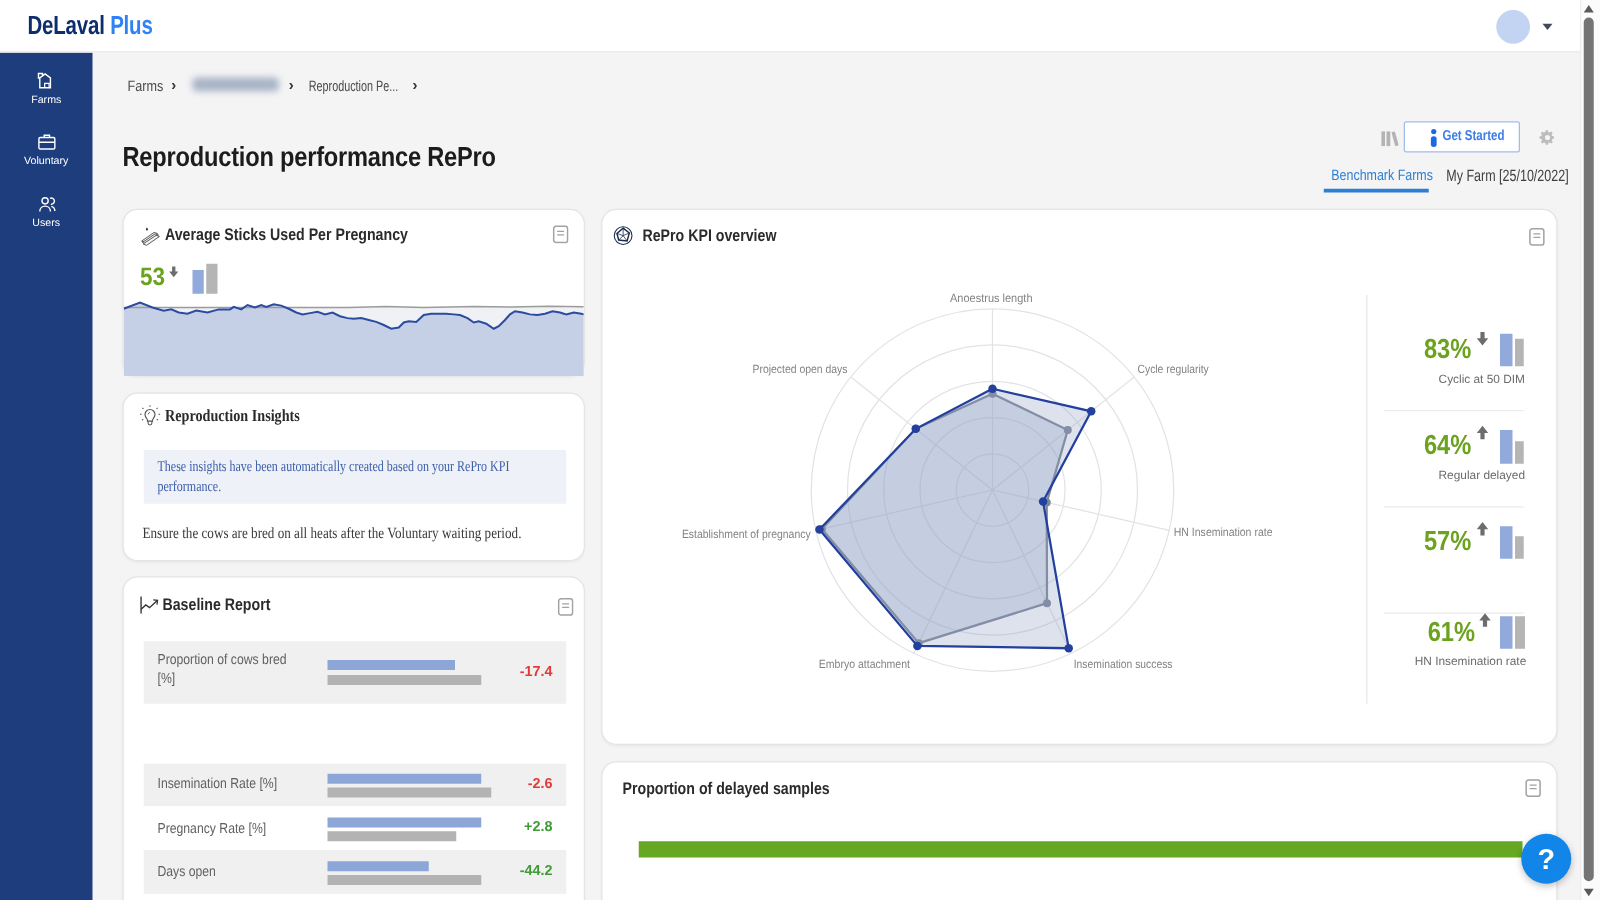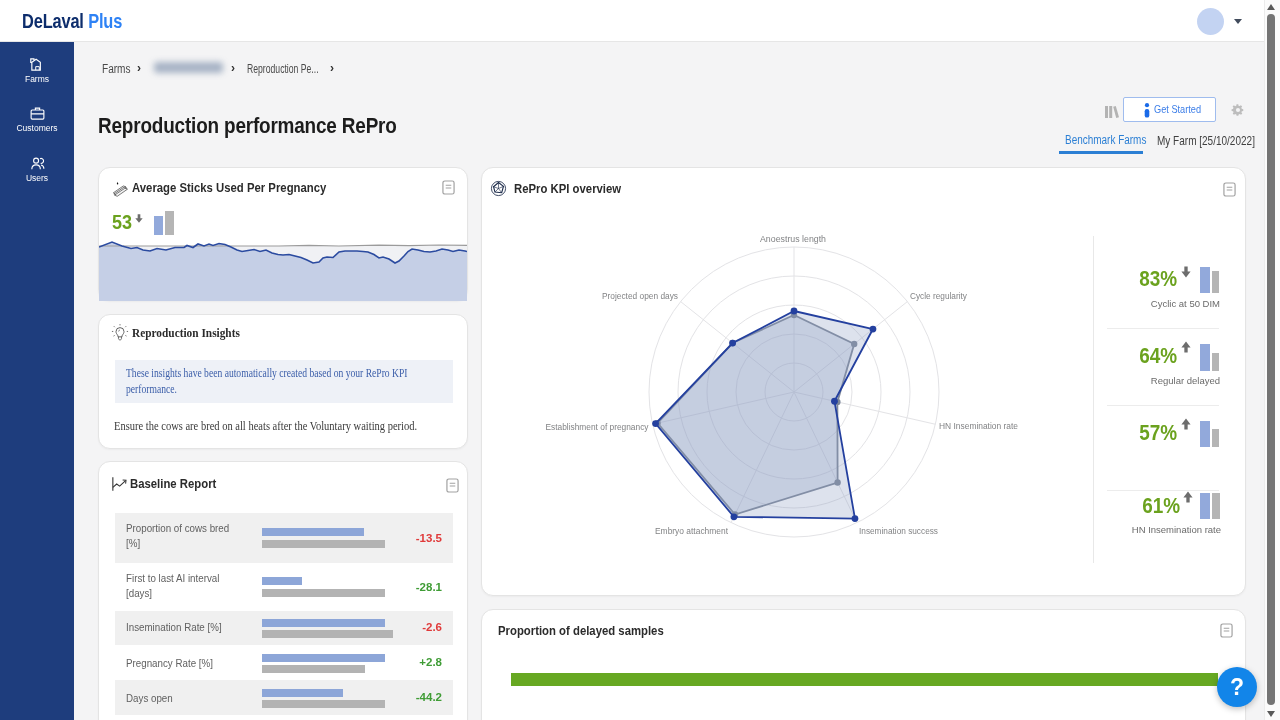--- a/index.html
+++ b/index.html
@@ -74,21 +74,21 @@
           <path d="M4 20 V9 L10 4.5 16 9 V20 Z M4 9 H2.5 V4 H7 V6.8"></path>
           <path d="M9.5 20 v-5 h5 v5" stroke-width="1.4"></path>
         </svg>
       <div class="lbl">Farms</div>
     </div>
     <div class="navitem abs" style="top:63px;">
       <svg width="17" height="17" viewBox="0 0 24 24" fill="none" stroke="#fff" stroke-width="1.6">
           <rect x="3" y="7" width="18" height="13" rx="1.5"></rect>
           <path d="M9 7 V4.5 h6 V7 M3 12.5 h18"></path>
         </svg>
-      <div class="lbl">Customers</div>
+      <div class="lbl">Voluntary</div>
     </div>
     <div class="navitem abs" style="top:113px;">
       <svg width="17" height="17" viewBox="0 0 24 24" fill="none" stroke="#fff" stroke-width="1.6">
           <circle cx="10" cy="8" r="3.5"></circle>
           <path d="M4 20 c0-4 3-6 6-6 s6 2 6 6"></path>
           <path d="M15.5 5.2 a3.5 3.5 0 1 1 1 6.6 M17 14.2 c2.5 0.6 4 2.6 4 5.3"></path>
         </svg>
       <div class="lbl">Users</div>
     </div>
   </div>
@@ -117,21 +117,21 @@
         <rect x="0" y="0" width="3" height="12"></rect>
         <rect x="4.2" y="0" width="3" height="12"></rect>
         <path d="M8.2 0.8 L10.8 0 L14 11.2 L11.2 12 Z"></path>
       </svg>
   </div>
   <div id="gsbtn" class="abs">
     <svg class="abs" style="left:20px; top:5px;" width="6" height="15" viewBox="0 0 6 15">
         <circle cx="3" cy="2.2" r="2.1" fill="#1a6ae8"></circle>
         <rect x="0.7" y="6" width="4.6" height="8.6" rx="2.2" fill="#1a6ae8"></rect>
       </svg>
-    <div class="abs" style="left:30px; top:5px; font-size:11.5px; color:#3c7ee8;"><span class="sq" style="transform:scaleX(0.8);">Get Started</span></div>
+    <div class="abs" style="left:30px; top:5px; font-size:11.5px; color:#3c7ee8;font-weight:bold;"><span class="sq" style="transform:scaleX(0.8);">Get Started</span></div>
   </div>
   <div class="abs" style="left:1231px; top:103px;">
     <svg width="14" height="14" viewBox="0 0 24 24" fill="#bdbdbd">
         <path d="M12 8.5 a3.5 3.5 0 1 0 0 7 a3.5 3.5 0 0 0 0-7 z M21 13.5 v-3 l-2.6-.5 a7 7 0 0 0-.8-1.9 l1.5-2.2 -2.1-2.1 -2.2 1.5 a7 7 0 0 0-1.9-.8 L12.5 2 h-3 l-.5 2.6 a7 7 0 0 0-1.9.8 L4.9 3.9 2.8 6 l1.5 2.2 a7 7 0 0 0-.8 1.9 L1 10.5 v3 l2.6.5 a7 7 0 0 0 .8 1.9 l-1.5 2.2 2.1 2.1 2.2-1.5 a7 7 0 0 0 1.9.8 l.5 2.5 h3 l.5-2.5 a7 7 0 0 0 1.9-.8 l2.2 1.5 2.1-2.1 -1.5-2.2 a7 7 0 0 0 .8-1.9 z" fill-rule="evenodd"></path>
       </svg>
   </div>
 
   <div id="tab1" class="abs"><span class="sq" style="transform:scaleX(0.83);">Benchmark Farms</span></div>
   <div id="tab2" class="abs"><span class="sq" style="transform:scaleX(0.77);">My Farm [25/10/2022]</span></div>
   <div id="tabline" class="abs"></div>
@@ -193,27 +193,21 @@
     <div class="cardtitle abs" style="left:31px; top:14px;">Baseline Report</div>
     <div class="abs" style="left:347px; top:16px;"><svg class="bookicon" viewBox="0 0 14 16" fill="none" stroke="#a2a2a2" stroke-width="1.3">
           <rect x="1" y="1" width="12" height="14" rx="2"></rect>
           <path d="M4 5.5 h6 M4 8.5 h6" stroke-width="1.1"></path>
         </svg></div>
 
     <div class="brow abs" style="top:51px; height:50px; background:#f0f0f0;">
       <div class="lab" style="top:8px;">Proportion of cows bred<br>[%]</div>
       <div class="bbar" style="top:15px; width:102px;"></div>
       <div class="gbar" style="top:27px; width:123px;"></div>
-      <div class="val vred" style="top:19px;">-13.5</div>
-    </div>
-    <div class="brow abs" style="top:101px; height:48px; background:#fff;">
-      <div class="lab" style="top:8px;">First to last AI interval<br>[days]</div>
-      <div class="bbar" style="top:14px; width:40px;"></div>
-      <div class="gbar" style="top:26px; width:123px;"></div>
-      <div class="val vgreen" style="top:18px;">-28.1</div>
+      <div class="val vred" style="top:19px;">-17.4</div>
     </div>
     <div class="brow abs" style="top:149px; height:34px; background:#f0f0f0;">
       <div class="lab" style="top:9px;">Insemination Rate [%]</div>
       <div class="bbar" style="top:8px; width:123px;"></div>
       <div class="gbar" style="top:19px; width:131px;"></div>
       <div class="val vred" style="top:10px;">-2.6</div>
     </div>
     <div class="brow abs" style="top:183px; height:35px; background:#fff;">
       <div class="lab" style="top:11px;">Pregnancy Rate [%]</div>
       <div class="bbar" style="top:9px; width:123px;"></div>

